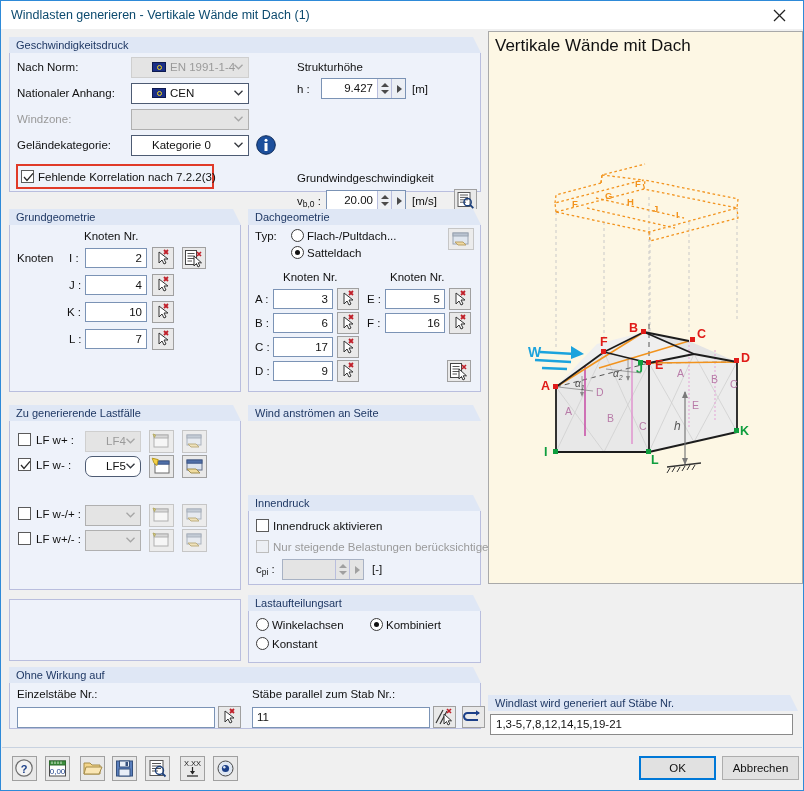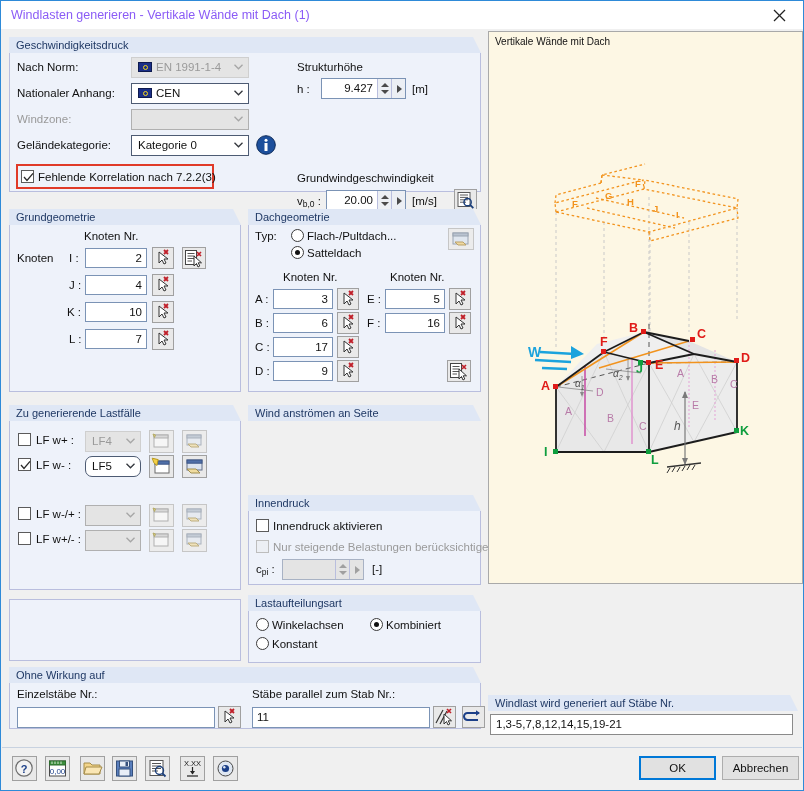--- a/index.html
+++ b/index.html
@@ -5,21 +5,21 @@
   html,body{margin:0;padding:0;}
   body{
     width:804px;height:791px;overflow:hidden;
     font-family:"Liberation Sans","DejaVu Sans",sans-serif;
     font-size:11px;color:#111;background:#f0f0f0;
     -webkit-font-smoothing:none;
   }
   .window{position:absolute;inset:0;background:#f0f0f0;border:1px solid #2e8ad8;box-sizing:border-box;}
   
   .titlebar{position:absolute;left:0;top:0;width:802px;height:28px;background:#fff;}
-  .titlebar .ttl{position:absolute;left:10px;top:7px;font-size:12.5px;color:#8b5cf6;white-space:nowrap;}
+  .titlebar .ttl{position:absolute;left:10px;top:7px;font-size:12.5px;color:#0c4a6e;white-space:nowrap;}
   .closebtn{position:absolute;right:0;top:0;width:46px;height:28px;cursor:pointer;}
   .closebtn svg{position:absolute;left:16px;top:8px;}
   
   .grp{position:absolute;box-sizing:border-box;}
   .grp > .hdr{
     position:absolute;left:0;top:0;height:16px;
     background:linear-gradient(to bottom,#dfe7f5,#dfe7f5);
     color:#1f3864;font-size:11px;padding:2px 0 0 7px;box-sizing:border-box;
     white-space:nowrap;overflow:hidden;
   }
@@ -35,21 +35,21 @@
   .lbl.dim{color:#9a9a9a;}
   
   .tfield{
     position:absolute;box-sizing:border-box;background:#fff;border:1px solid #7b93b5;
     font-family:inherit;font-size:11.5px;color:#111;padding:0 4px;line-height:18px;height:20px;
   }
   .tfield.r{text-align:right;}
   
   .combo{
     position:absolute;box-sizing:border-box;height:21px;background:#fff;border:1px solid #4d5b73;
-    font-size:11.5px;line-height:19px;padding-left:6px;color:#111;white-space:nowrap;overflow:hidden;
+    font-size:11.5px;line-height:19px;padding-left:20px;color:#111;white-space:nowrap;overflow:hidden;
   }
   .combo .arw{position:absolute;right:5px;top:6px;width:9px;height:6px;}
   .combo.dis{background:#e4e4e4;border:1px solid #cfcfcf;color:#9a9a9a;}
   .combo.dis2{background:#e4e4e4;border:1px solid #b0b0b0;color:#9a9a9a;}
   .eu{display:inline-block;width:14px;height:10px;background:#1b2f87;position:relative;top:1px;margin-right:4px;border:1px solid #0d1a4f;box-sizing:border-box;}
   .eu:after{content:"";position:absolute;left:4px;top:2px;width:5px;height:5px;border-radius:50%;border:1.3px solid #f5d71a;box-sizing:border-box;}
   
   .spin{position:absolute;height:21px;box-sizing:border-box;border:1px solid #7b93b5;background:#fff;}
   .spin .val{position:absolute;left:0;top:0;right:28px;height:19px;line-height:19px;text-align:right;padding-right:4px;font-size:11.5px;}
   .spin .upd{position:absolute;right:14px;top:0;width:14px;height:19px;background:#eceff4;border-left:1px solid #b9bede;box-sizing:border-box;}
@@ -72,21 +72,21 @@
   
   .tb{position:absolute;box-sizing:border-box;background:#e9e9e9;border:1px solid #a0a0a0;}
   .tb.dis{background:#ececec;border-color:#c6c6c6;}
   
   .btm{position:absolute;left:1px;right:1px;bottom:1px;height:41px;background:#f0f0f0;border-top:1px solid #c8d2e0;}
   .bigbtn{position:absolute;box-sizing:border-box;height:24px;background:#e1e1e1;border:1px solid #adadad;
           font-size:11.5px;text-align:center;line-height:22px;color:#111;}
   .bigbtn.pri{border:2px solid #0078d7;background:#e1e1e1;line-height:20px;}
   
   .preview{position:absolute;left:487px;top:30px;width:315px;height:553px;background:#fdf7e4;border:1px solid #a9a9a9;box-sizing:border-box;overflow:hidden;}
-  .preview .cap{position:absolute;left:6px;top:4px;font-size:10px;color:#111;}
+  .preview .cap{position:absolute;left:6px;top:4px;font-size:17px;color:#111;}
   .resultbox{position:absolute;box-sizing:border-box;background:#fff;border:1px solid #8a8a8a;font-size:11.5px;line-height:19px;padding-left:5px;}
   .redbox{position:absolute;border:2px solid #e03a28;box-sizing:border-box;}
   .sub{font-size:8.5px;vertical-align:-2px;}
 </style>
 </head>
 <body>
 
 <div class="window">
 
   <div class="titlebar">

